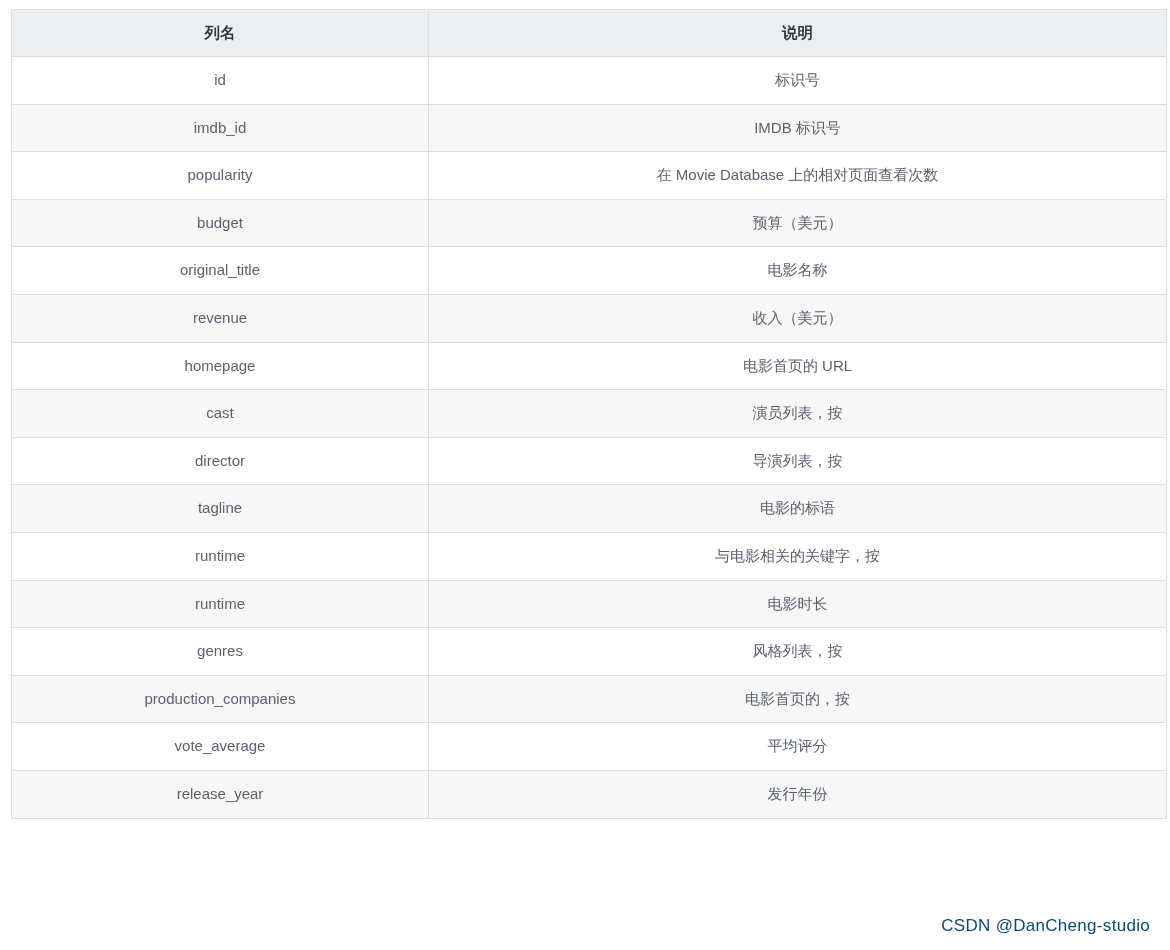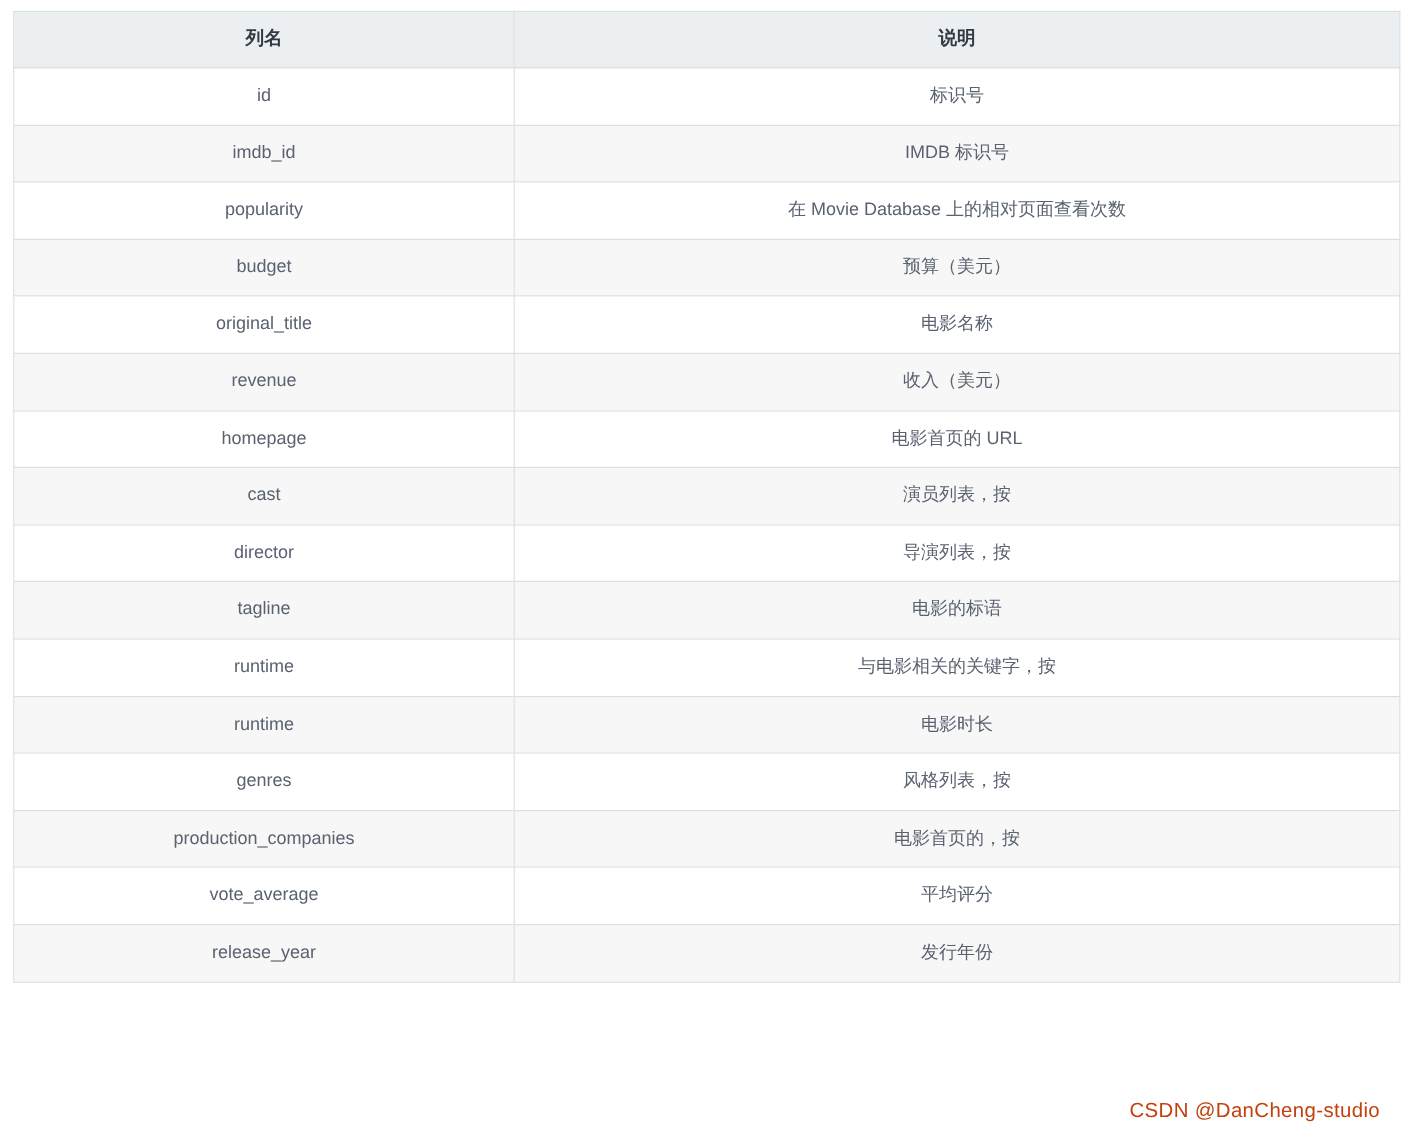--- a/index.html
+++ b/index.html
@@ -57,21 +57,21 @@
   }
 
   table.data-dictionary tbody tr:nth-child(odd)  td { background: #ffffff; }
   table.data-dictionary tbody tr:nth-child(even) td { background: #f7f7f7; }
 
   #watermark {
     position: absolute;
     right: 20px;
     bottom: 14px;
     font-size: 17px;
-    color: #c2410c;
+    color: #0c4a6e;
     letter-spacing: 0.3px;
     white-space: nowrap;
     pointer-events: none;
     font-family: "Liberation Sans", "DejaVu Sans", sans-serif;
   }
 </style>
 </head>
 <body>
 
 <div id="table-wrap">

